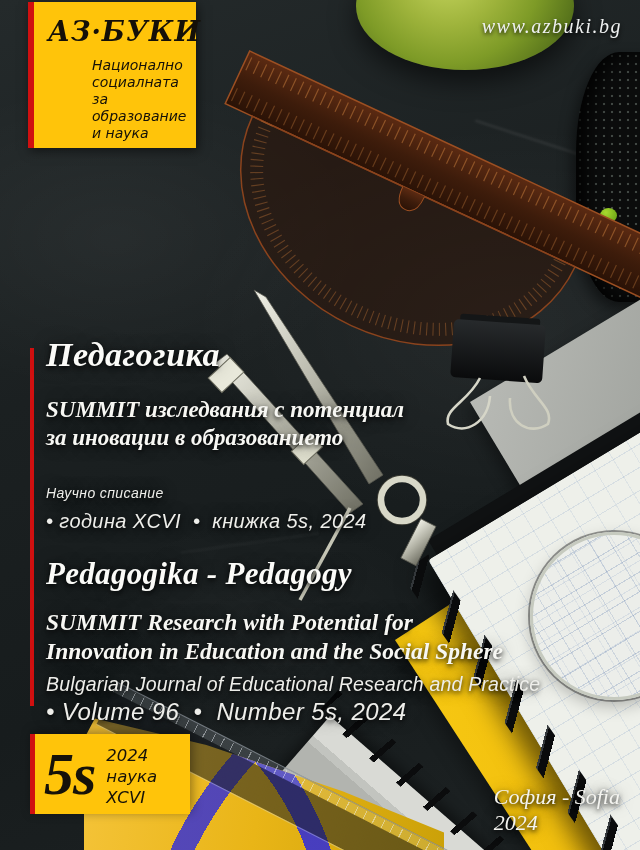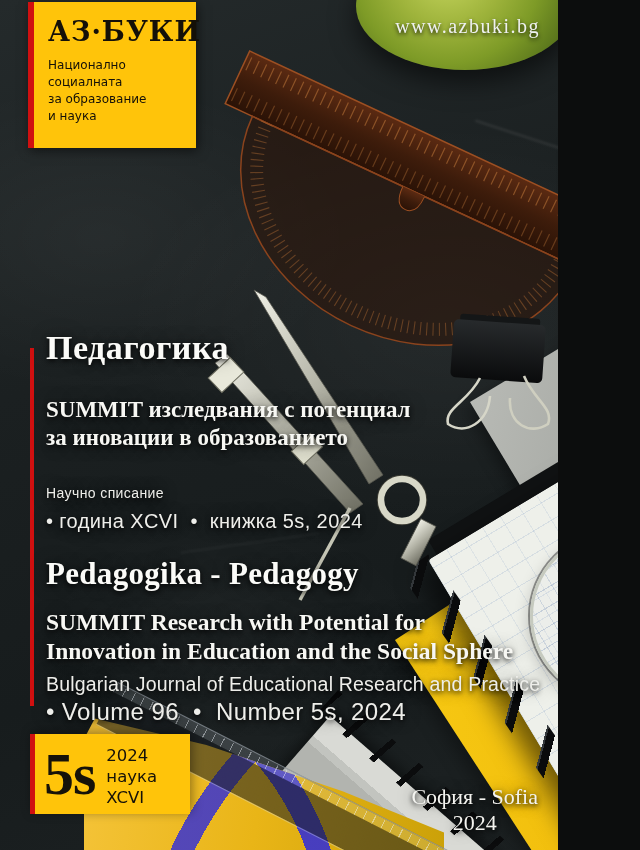--- a/index.html
+++ b/index.html
@@ -1,23 +1,24 @@
 <!DOCTYPE html>
 <html><head>
 <meta charset="utf-8">
 <style>
   html,body{margin:0;padding:0;background:#0c0d0d;}
   .cover{
-    position:relative; width:558px; height:850px; overflow:hidden;
+    position:relative; width:640px; height:850px; overflow:hidden;
     font-family:"Liberation Sans", sans-serif;
     background:
       radial-gradient(420px 260px at 18% 28%, rgba(255,255,255,0.045), transparent 60%),
       radial-gradient(520px 320px at 80% 38%, rgba(255,255,255,0.05), transparent 62%),
       radial-gradient(320px 220px at 42% 76%, rgba(255,255,255,0.035), transparent 60%),
       linear-gradient(160deg,#242a2b 0%, #1b2021 38%, #171c1d 68%, #1d2223 100%);
+    font-style: italic;
   }
   .abs{position:absolute;}
   
   .streak{background:rgba(255,255,255,.09); filter:blur(1px); border-radius:2px;}
   .apple{
     left:356px; top:-58px; width:218px; height:128px; border-radius:50%;
     background:radial-gradient(circle at 42% 22%, #c9d861 0%, #9fb43c 34%, #7e9b27 58%, #57731b 82%, #3d530f 100%);
     box-shadow:0 12px 26px rgba(0,0,0,.55);
   }
   .mesh-cup{
@@ -90,49 +91,49 @@
     border-bottom:1px solid rgba(225,235,245,.2);}
   .dark-ruler .ticks{position:absolute; left:0; top:1px; width:100%; height:9px;
     background:repeating-linear-gradient(90deg, rgba(240,245,250,.45) 0 1px, transparent 1px 10px);}
   
   .logo-box{left:28px; top:2px; width:168px; height:146px;
     background:#ffc40a; border-left:6px solid #d01010;
     box-shadow:2px 3px 10px rgba(0,0,0,.5);
     padding:16px 0 0 14px; box-sizing:border-box; color:#141008;}
   .logo-title{font-family:"DejaVu Serif", serif; font-weight:700; font-size:27px;
     letter-spacing:1px; line-height:1;}
-  .logo-sub{margin-top:12px; font-family:"DejaVu Sans", sans-serif; font-size:12px;
-    line-height:17px; font-weight:500;}
+  .logo-sub{margin-top:12px; font-family:"DejaVu Sans", sans-serif; font-size:14px;
+    line-height:17px; font-weight:500;margin-left:44px;}
   .site-url{right:18px; top:15px; font-family:"Liberation Serif", serif;
     font-size:20px; letter-spacing:1.5px; color:#eef0f0;
     text-shadow:0 2px 4px rgba(0,0,0,.8);}
   .red-line{left:30px; top:348px; width:4px; height:358px; background:#d01010;}
   .t-shadow{text-shadow:0 2px 5px rgba(0,0,0,.85), 0 0 18px rgba(0,0,0,.45);}
-  .bg-title{left:46px; top:329px; font-family:"Liberation Serif", serif;
+  .bg-title{left:46px; top:336px; font-family:"Liberation Serif", serif;
     font-weight:700; font-size:34px; color:#fbfbf8; letter-spacing:.5px;}
   .bg-sub{left:46px; top:396px; font-family:"Liberation Serif", serif;
     font-weight:700; font-size:23px; line-height:28px; color:#f7f7f3;}
   .bg-type{left:46px; top:485px; font-size:14px; color:#eeeeea; letter-spacing:.4px;}
   .bg-issue{left:46px; top:510px; font-size:20px; color:#eeeeea; letter-spacing:.4px; white-space:pre;}
   .en-title{left:46px; top:556px; font-family:"Liberation Serif", serif;
     font-weight:700; font-size:31px; color:#fbfbf8; letter-spacing:.3px;}
   .en-sub{left:46px; top:608px; font-family:"Liberation Serif", serif;
     font-weight:700; font-size:23.5px; line-height:29px; color:#f7f7f3;}
   .en-type{left:46px; top:673px; font-size:19.5px; color:#eeeeea; letter-spacing:.2px;}
   .en-issue{left:46px; top:698px; font-size:24px; color:#eeeeea; letter-spacing:.4px; white-space:pre;}
   .issue-badge{left:30px; top:734px; width:160px; height:80px;
     background:#ffc40a; border-left:5px solid #d01010;
     box-shadow:2px -2px 10px rgba(0,0,0,.4);
     display:flex; align-items:center; padding-left:9px; box-sizing:border-box;
     color:#161209;}
   .badge-number{font-family:"Liberation Serif", serif; font-weight:700;
     font-size:60px; line-height:.85; letter-spacing:-1px;}
   .badge-col{margin-left:11px; margin-top:4px; font-family:"DejaVu Sans", sans-serif;
     font-size:16.5px; line-height:21px;}
-  .footer{right:20px; top:784px; text-align:center;
+  .footer{right:20px; top:784px; text-align:left;
     font-family:"Liberation Serif", serif; font-size:22px; line-height:26px;
     color:#f4f4f0; text-shadow:0 2px 5px rgba(0,0,0,.9), 0 0 14px rgba(0,0,0,.6);}
 </style>
 </head>
 <body>
 
 <div class="cover">
 
   <div class="abs streak" style="left:470px;top:152px;width:210px;height:2px;transform:rotate(18deg);"></div>
   <div class="abs streak" style="left:180px;top:542px;width:140px;height:2px;transform:rotate(-8deg);opacity:.5;"></div>

